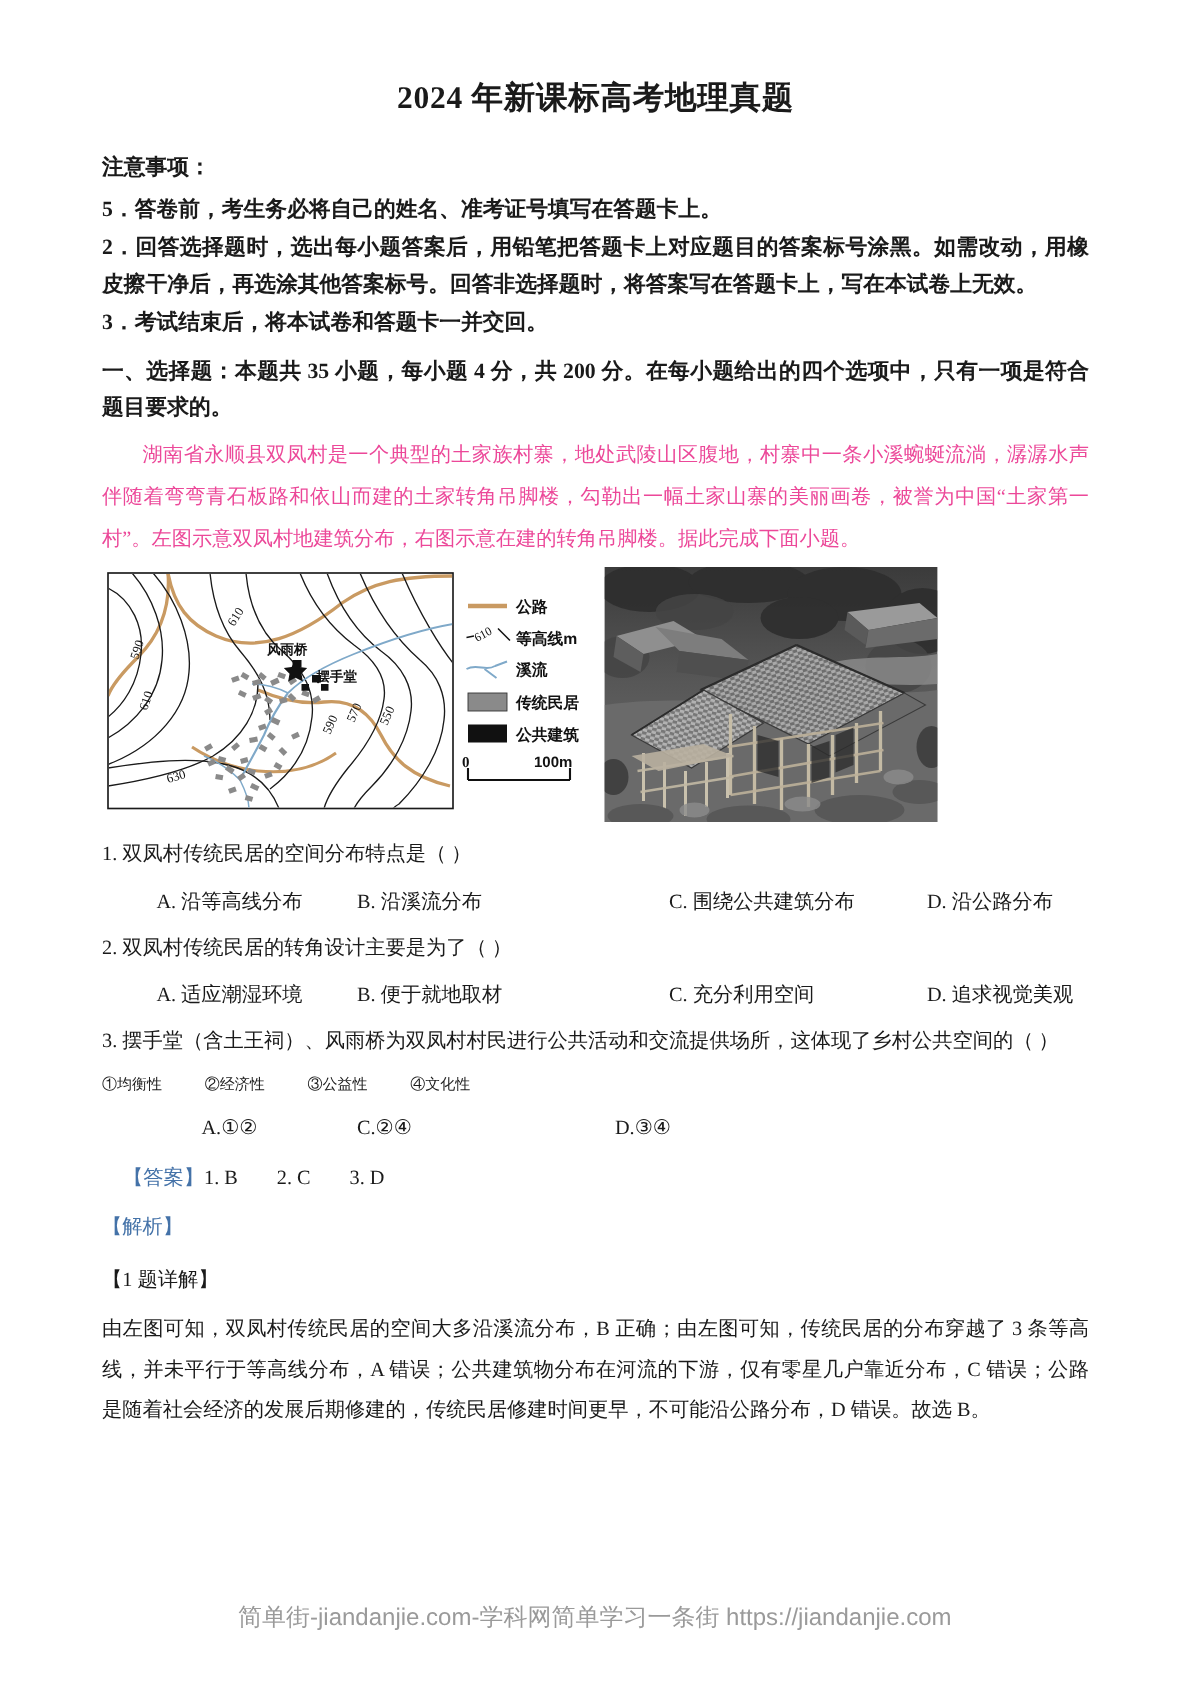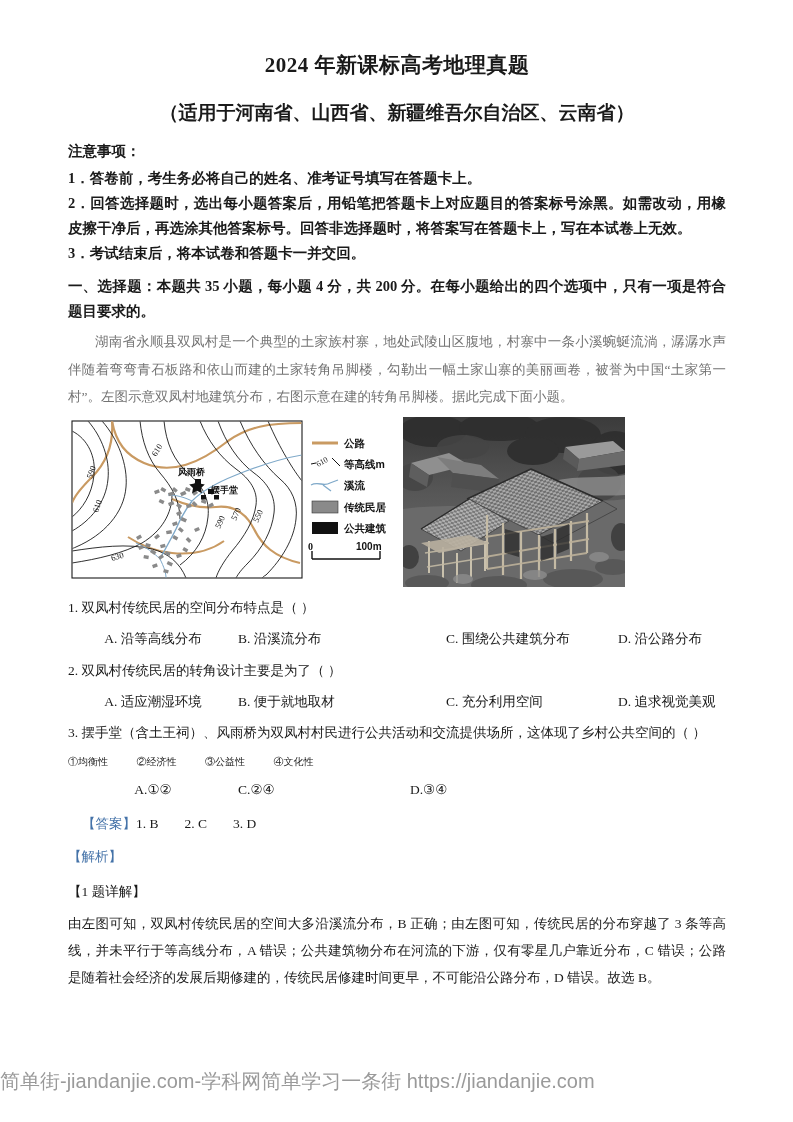--- a/index.html
+++ b/index.html
@@ -71,21 +71,21 @@
   }
 
   
   .passage {
     font-size: 13.5px;
     line-height: 2.05;
     text-indent: 2em;
     text-align: justify;
     margin: 4px 0 6px 0;
     font-family: "Liberation Serif", "DejaVu Serif", serif;
-    color: #737373;
+    color: #ec4899;
   }
 
   
   .figures {
     display: flex;
     align-items: flex-start;
     gap: 10px;
     margin: 6px 0 10px 0;
   }
   .map-wrap {
@@ -152,37 +152,36 @@
     text-align: justify;
     margin: 8px 0 0 0;
   }
 
   
   .footer {
     position: absolute;
     left: 0;
     top: 1068px;
     width: 793px;
-    text-align: left;
-    font-size: 20px;
+    text-align: center;
+    font-size: 16px;
     color: #9a9a9a;
     font-family: "Liberation Sans", sans-serif;
   }
 </style>
 </head>
 <body>
 
 <div class="page">
   <div class="content">
 
     <div class="doc-title">2024 年新课标高考地理真题</div>
-    <div class="doc-subtitle">（适用于河南省、山西省、新疆维吾尔自治区、云南省）</div>
 
     <div class="notice-head">注意事项：</div>
-    <p class="notice-item">1．答卷前，考生务必将自己的姓名、准考证号填写在答题卡上。</p>
+    <p class="notice-item">5．答卷前，考生务必将自己的姓名、准考证号填写在答题卡上。</p>
     <p class="notice-item">2．回答选择题时，选出每小题答案后，用铅笔把答题卡上对应题目的答案标号涂黑。如需改动，用橡皮擦干净后，再选涂其他答案标号。回答非选择题时，将答案写在答题卡上，写在本试卷上无效。</p>
     <p class="notice-item">3．考试结束后，将本试卷和答题卡一并交回。</p>
 
     <div class="section-head">一、选择题：本题共 35 小题，每小题 4 分，共 200 分。在每小题给出的四个选项中，只有一项是符合题目要求的。</div>
 
     <div class="passage">湖南省永顺县双凤村是一个典型的土家族村寨，地处武陵山区腹地，村寨中一条小溪蜿蜒流淌，潺潺水声伴随着弯弯青石板路和依山而建的土家转角吊脚楼，勾勒出一幅土家山寨的美丽画卷，被誉为中国“土家第一村”。左图示意双凤村地建筑分布，右图示意在建的转角吊脚楼。据此完成下面小题。</div>
 
     <div class="figures">
 
       <div class="map-wrap">

